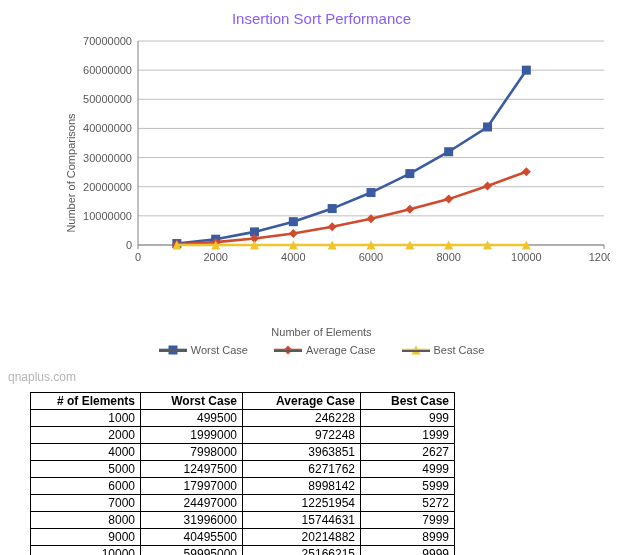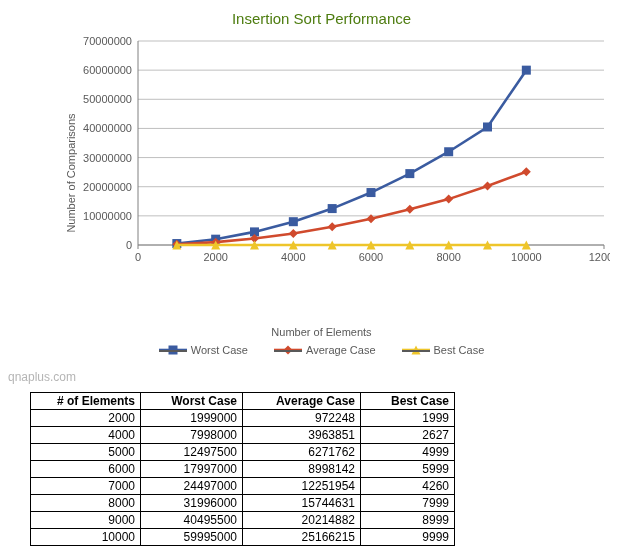--- a/index.html
+++ b/index.html
@@ -7,21 +7,21 @@
     padding: 10px 8px;
     font-family: Arial, Helvetica, sans-serif;
     color: #5a5a5a;
     background: #fff;
     width: 627px;
   }
   .title {
     text-align: center;
     font-size: 15px;
     margin: 0 0 8px 0;
-    color: #4d7c0f;
+    color: #8b5cf6;
   }
   .chart-wrap { position: relative; height: 275px; }
   .ylabel {
     position: absolute;
     left: 3px; top: 50%;
     transform: translateY(-50%) rotate(-90deg);
     transform-origin: center;
     font-size: 11px;
     white-space: nowrap;
     color: #595959;
@@ -197,20 +197,26 @@
   <thead>
       <tr id="thead-row">
         <th class="c0"># of Elements</th>
         <th class="c1">Worst Case</th>
         <th class="c2">Average Case</th>
         <th class="c3">Best Case</th>
       </tr>
     </thead>
   <tbody id="tbody">
       <tr>
+        <td class="c0">1000</td>
+        <td class="c1">499500</td>
+        <td class="c2">246228</td>
+        <td class="c3">999</td>
+      </tr>
+      <tr>
         <td class="c0">2000</td>
         <td class="c1">1999000</td>
         <td class="c2">972248</td>
         <td class="c3">1999</td>
       </tr>
       <tr>
         <td class="c0">4000</td>
         <td class="c1">7998000</td>
         <td class="c2">3963851</td>
         <td class="c3">2627</td>
@@ -224,21 +230,21 @@
       <tr>
         <td class="c0">6000</td>
         <td class="c1">17997000</td>
         <td class="c2">8998142</td>
         <td class="c3">5999</td>
       </tr>
       <tr>
         <td class="c0">7000</td>
         <td class="c1">24497000</td>
         <td class="c2">12251954</td>
-        <td class="c3">4260</td>
+        <td class="c3">5272</td>
       </tr>
       <tr>
         <td class="c0">8000</td>
         <td class="c1">31996000</td>
         <td class="c2">15744631</td>
         <td class="c3">7999</td>
       </tr>
       <tr>
         <td class="c0">9000</td>
         <td class="c1">40495500</td>

